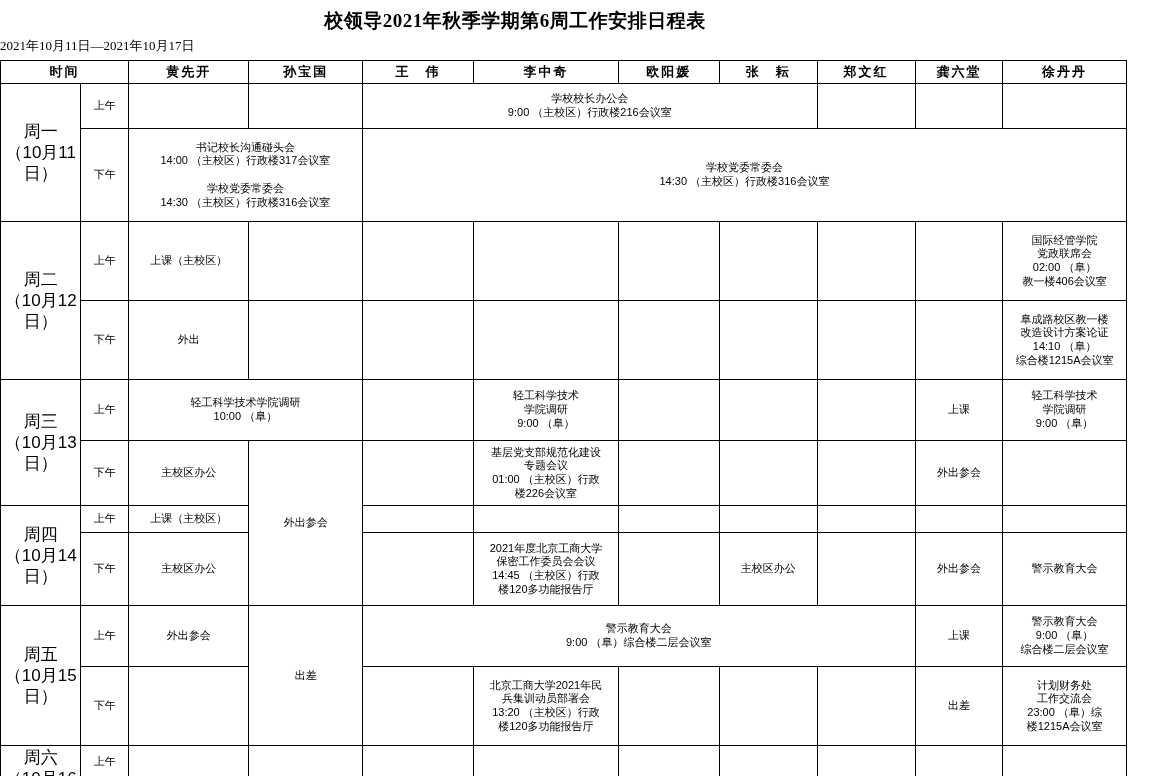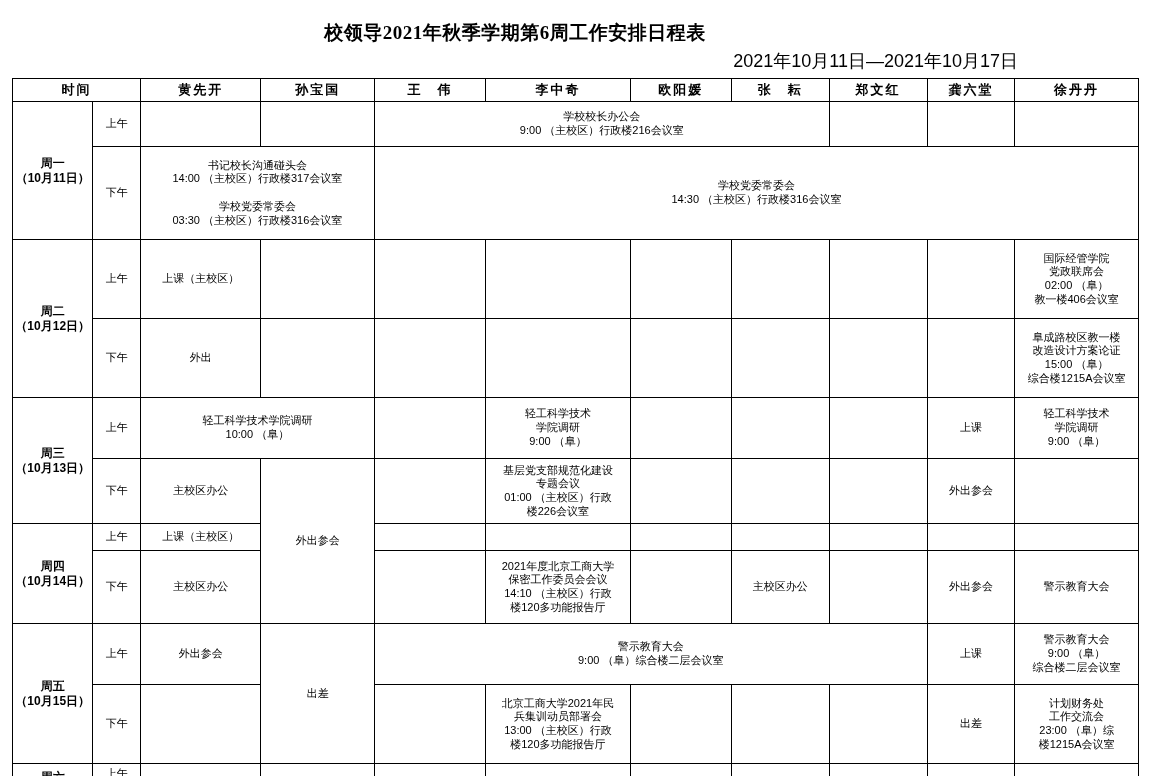--- a/index.html
+++ b/index.html
@@ -12,35 +12,35 @@
     height: 776px;
     font-family: "Liberation Sans", "DejaVu Sans", sans-serif;
     color: #000000;
     overflow: hidden;
   }
   .page {
     width: 1030px;
     height: 776px;
     position: relative;
     box-sizing: border-box;
-    padding: 12px;
+    padding: 0;
     border-radius: 13px;
   }
   .title {
     text-align: center;
     font-size: 19px;
     font-weight: bold;
     font-family: "Liberation Serif", "DejaVu Serif", serif;
     padding-top: 8px;
     letter-spacing: 0.5px;
   }
   .subtitle {
-    text-align: right;
-    font-size: 18px;
-    font-family: Liberation Sans, sans-serif;
+    text-align: left;
+    font-size: 13px;
+    font-family: Liberation Serif, serif;
     padding-top: 3px;
     padding-bottom: 5px;
   }
   table.sched {
     border-collapse: collapse;
     table-layout: fixed;
     width: 1127px;
     margin: 0 auto;
     font-size: 11px;
   }
@@ -53,22 +53,22 @@
     word-break: break-all;
   }
   thead th {
     font-weight: bold;
     font-size: 13px;
     height: 20px;
     font-family: Liberation Serif, serif;
     letter-spacing: 2px;
   }
   td.daycell {
-    font-weight: bold;
-    font-size: 12px;
+    font-weight: normal;
+    font-size: 17px;
     line-height: 1.5;
   }
   td.half {
     font-size: 11px;
     width: 44px;
   }
   td.cell {
     font-size: 11px;
   }
   .cell-text {
@@ -140,21 +140,21 @@
         <td class="cell"></td>
         <td class="cell"></td>
       </tr>
 
       <tr>
         <td class="half" style="height:90px;">下午</td>
         <td class="cell cell-text" colspan="2">书记校长沟通碰头会
 14:00 （主校区）行政楼317会议室
 
 学校党委常委会
-03:30 （主校区）行政楼316会议室</td>
+14:30 （主校区）行政楼316会议室</td>
         <td class="cell cell-text" colspan="7">学校党委常委会
 14:30 （主校区）行政楼316会议室</td>
       </tr>
 
       <tr>
         <td class="daycell" rowspan="2">
           <div>周二</div>
           <div>（10月12日）</div>
         </td>
         <td class="half" style="height:76px;">上午</td>
@@ -176,21 +176,21 @@
         <td class="cell">外出</td>
         <td class="cell"></td>
         <td class="cell"></td>
         <td class="cell"></td>
         <td class="cell"></td>
         <td class="cell"></td>
         <td class="cell"></td>
         <td class="cell"></td>
         <td class="cell cell-text">阜成路校区教一楼
 改造设计方案论证
-15:00 （阜）
+14:10 （阜）
 综合楼1215A会议室</td>
       </tr>
 
       <tr>
         <td class="daycell" rowspan="2">
           <div>周三</div>
           <div>（10月13日）</div>
         </td>
         <td class="half" style="height:58px;">上午</td>
         <td class="cell cell-text" colspan="2">轻工科学技术学院调研
@@ -240,21 +240,21 @@
         <td class="cell"></td>
         <td class="cell"></td>
       </tr>
 
       <tr>
         <td class="half" style="height:70px;">下午</td>
         <td class="cell">主校区办公</td>
         <td class="cell"></td>
         <td class="cell cell-text">2021年度北京工商大学
 保密工作委员会会议
-14:10 （主校区）行政
+14:45 （主校区）行政
 楼120多功能报告厅</td>
         <td class="cell"></td>
         <td class="cell">主校区办公</td>
         <td class="cell"></td>
         <td class="cell">外出参会</td>
         <td class="cell">警示教育大会</td>
       </tr>
 
       <tr>
         <td class="daycell" rowspan="2">
@@ -272,21 +272,21 @@
 9:00 （阜）
 综合楼二层会议室</td>
       </tr>
 
       <tr>
         <td class="half" style="height:76px;">下午</td>
         <td class="cell"></td>
         <td class="cell"></td>
         <td class="cell cell-text">北京工商大学2021年民
 兵集训动员部署会
-13:00 （主校区）行政
+13:20 （主校区）行政
 楼120多功能报告厅</td>
         <td class="cell"></td>
         <td class="cell"></td>
         <td class="cell"></td>
         <td class="cell">出差</td>
         <td class="cell cell-text">计划财务处
 工作交流会
 23:00 （阜）综
 楼1215A会议室</td>
       </tr>

